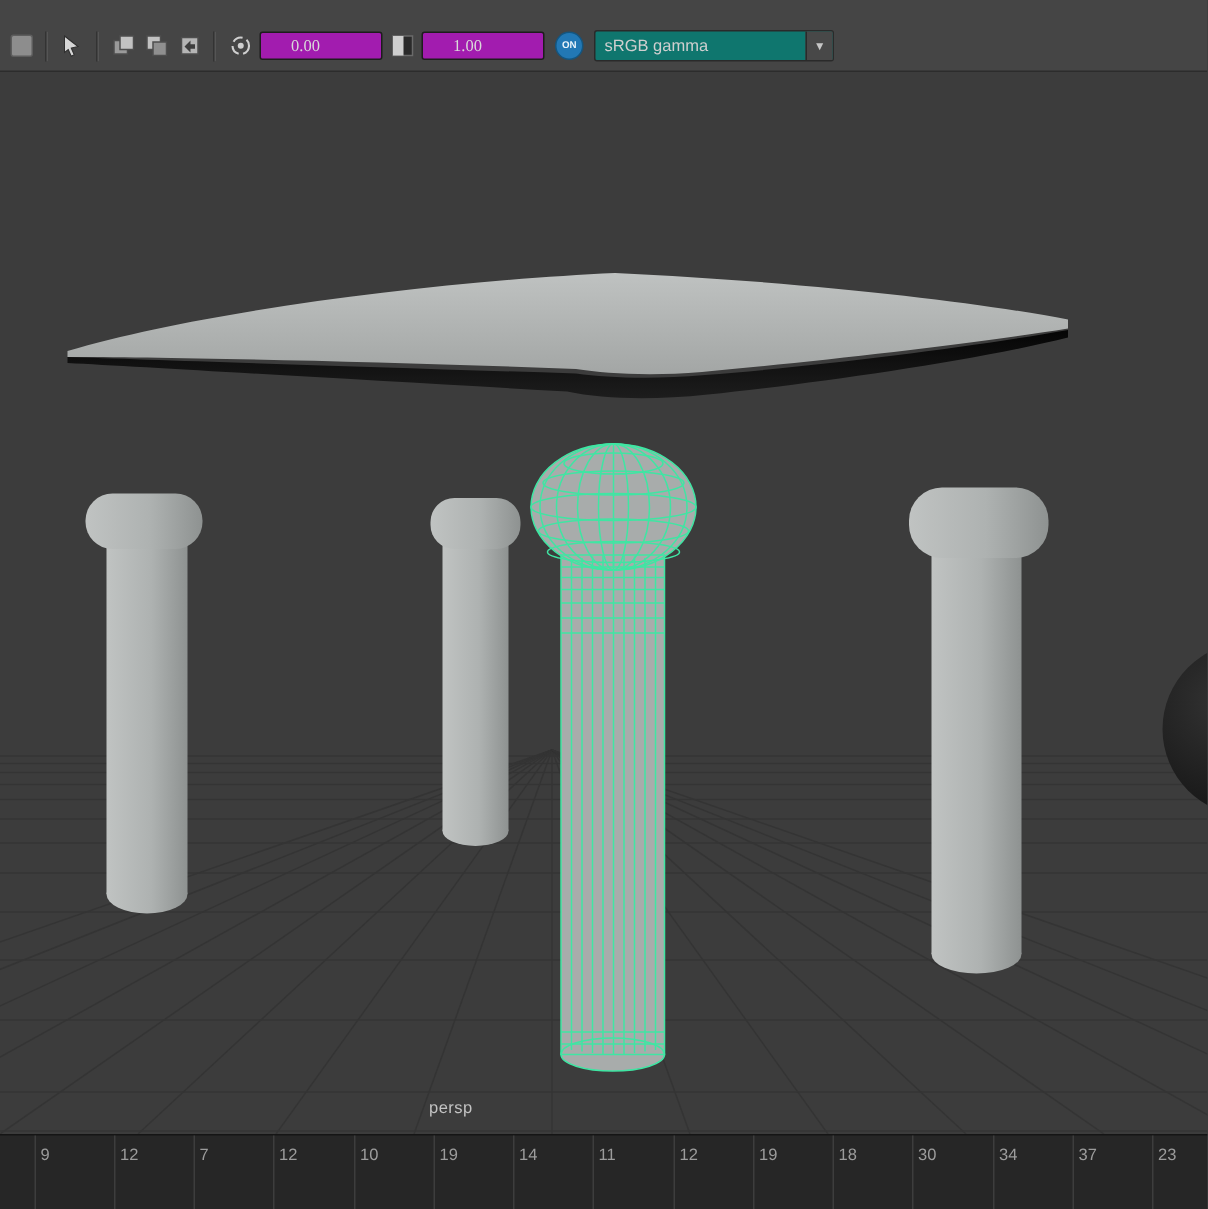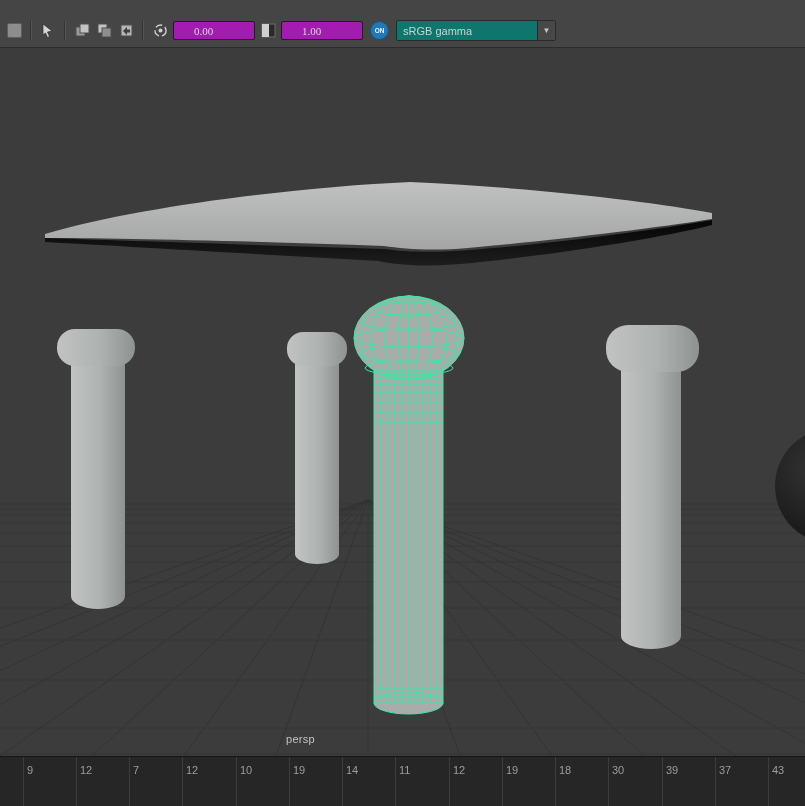--- a/index.html
+++ b/index.html
@@ -266,23 +266,23 @@
   <span class="tick" style="left:555px">
       <i></i>
       <b>18</b>
     </span>
   <span class="tick" style="left:608px">
       <i></i>
       <b>30</b>
     </span>
   <span class="tick" style="left:662px">
       <i></i>
-      <b>39</b>
+      <b>34</b>
     </span>
   <span class="tick" style="left:715px">
       <i></i>
       <b>37</b>
     </span>
   <span class="tick" style="left:768px">
       <i></i>
-      <b>43</b>
+      <b>23</b>
     </span>
 </div>
 
 </body></html>

